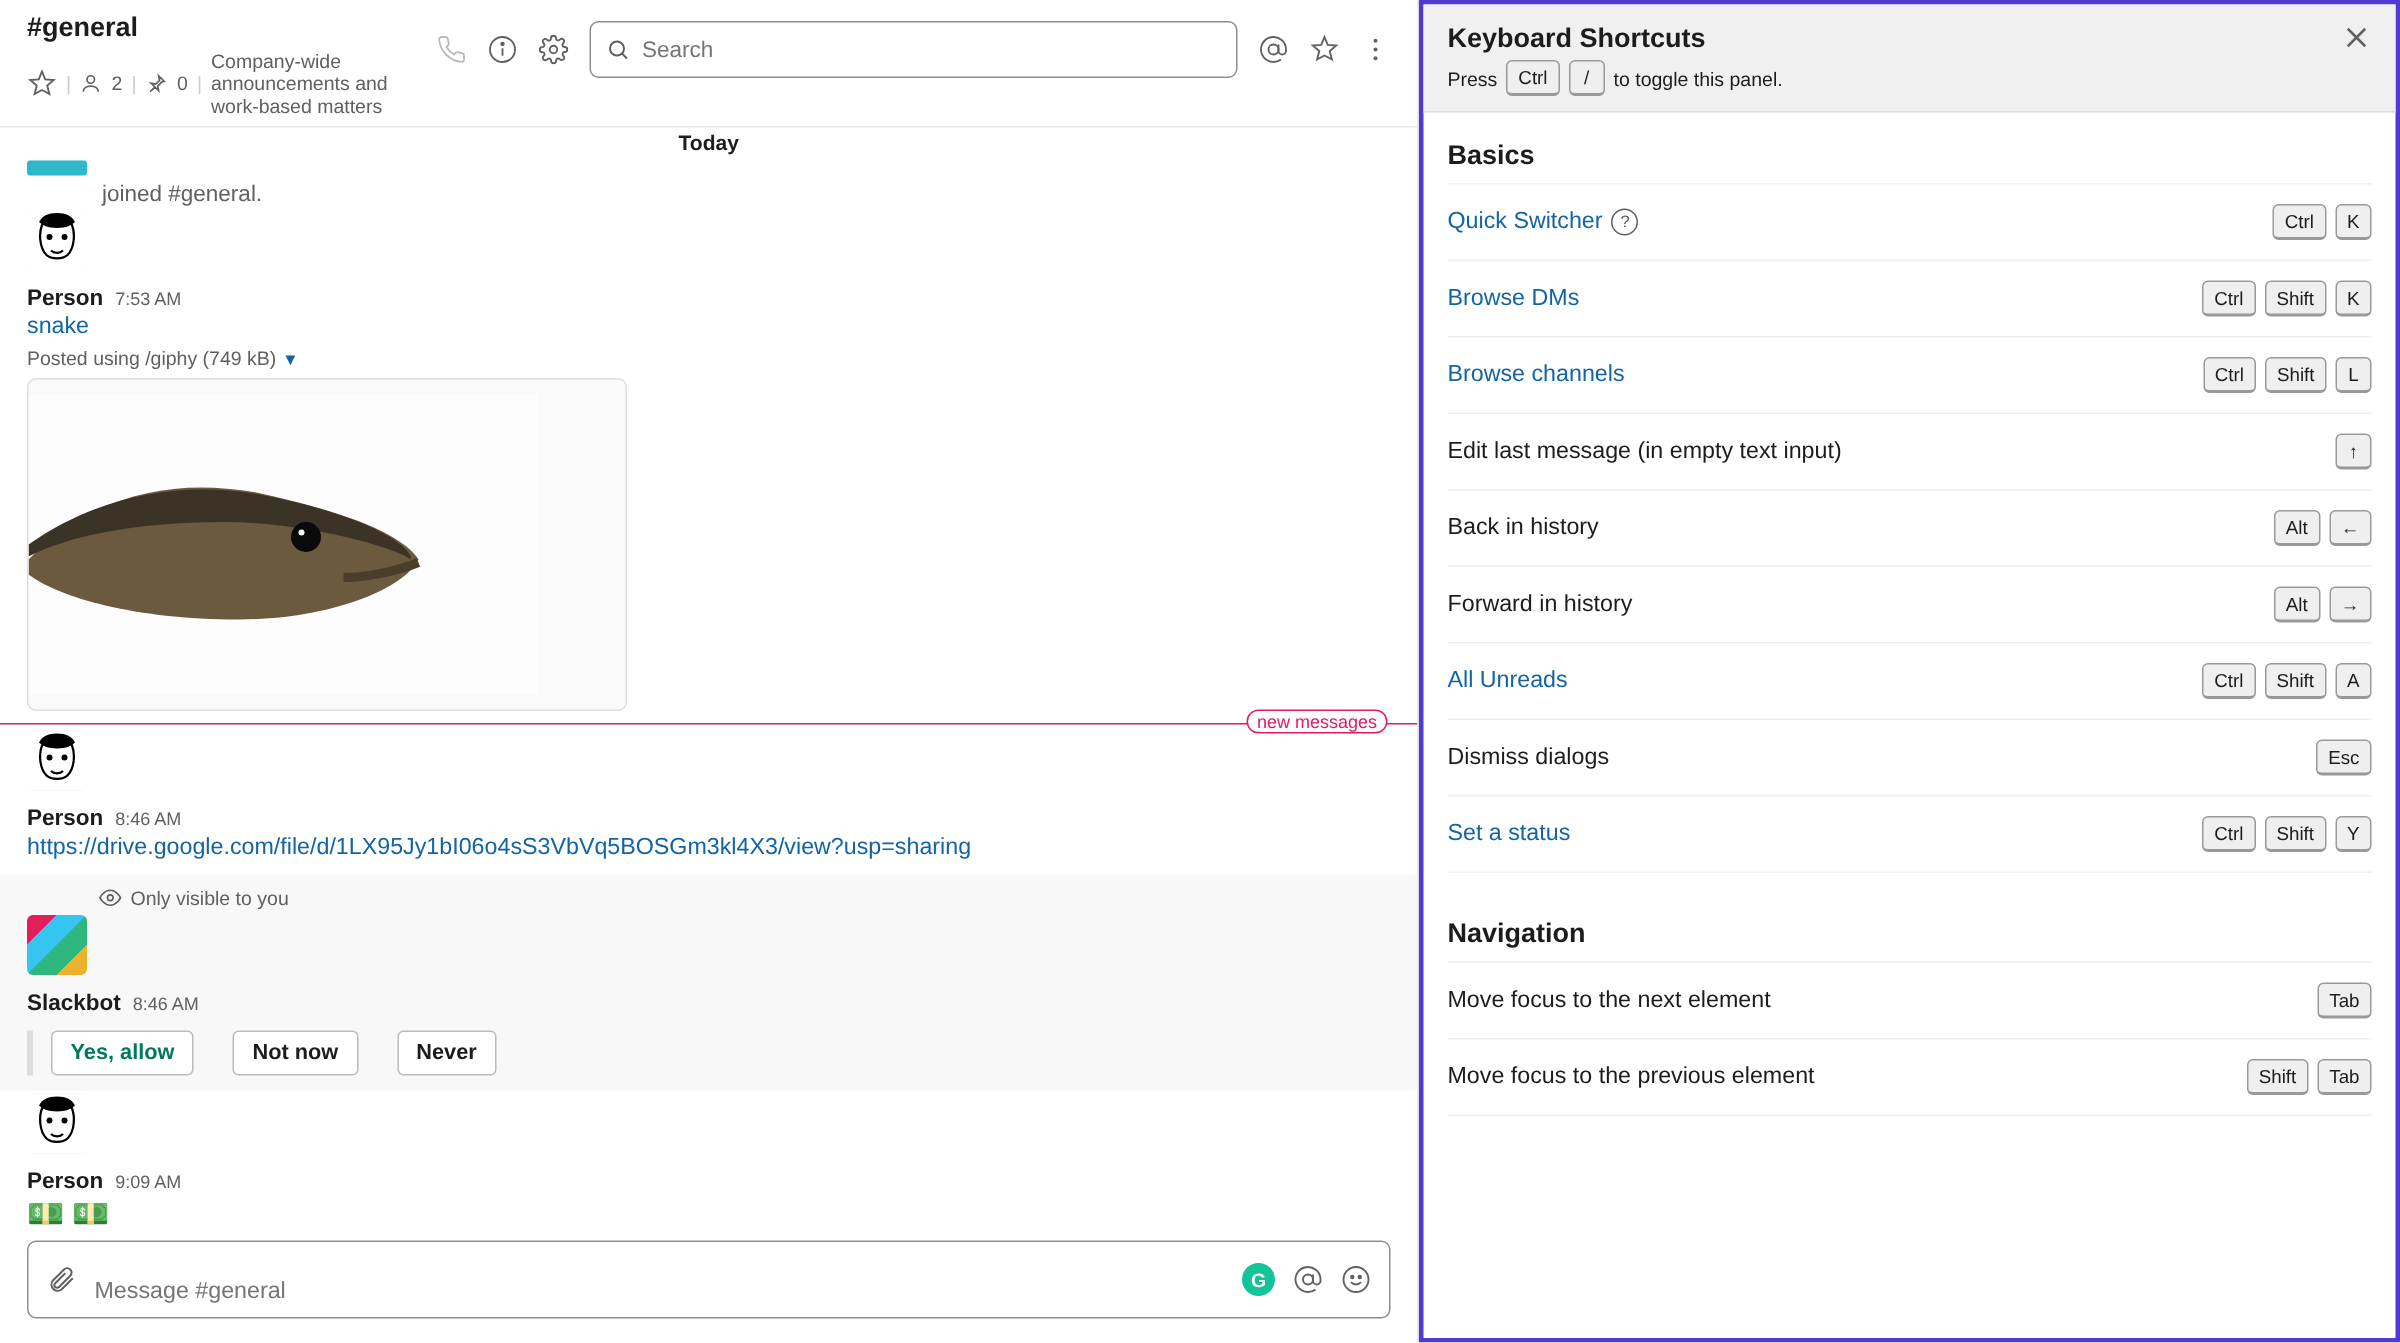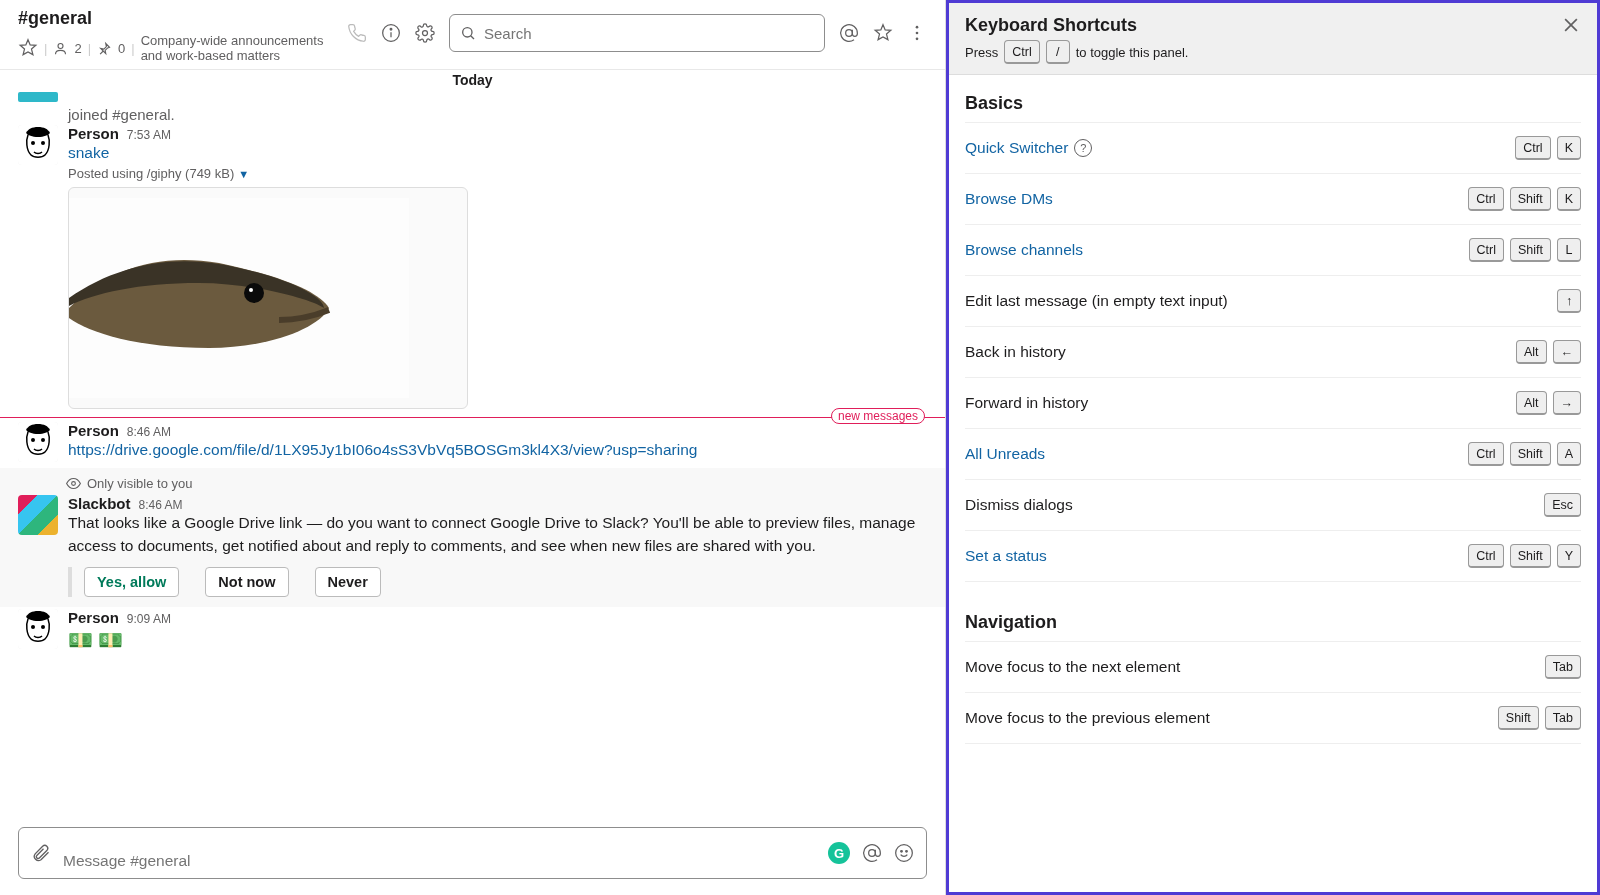--- a/index.html
+++ b/index.html
@@ -10,27 +10,27 @@
 .right { width: 654px; border: 3px solid #4f3bd4; display: flex; flex-direction: column; }
 
 
 .ch-header { padding: 8px 18px 6px; border-bottom: 1px solid #e8e8e8; display: flex; align-items: flex-start; }
 .ch-title { font-size: 18px; font-weight: 900; color: #1d1c1d; }
 .ch-meta { display: flex; align-items: center; gap: 6px; font-size: 13px; color: #616061; margin-top: 4px; }
 .ch-meta .sep { color: #ccc; }
 .hdr-right { margin-left: auto; display: flex; align-items: center; gap: 14px; color: #616061; padding-top: 6px; }
 .icon { width: 20px; height: 20px; display: inline-flex; align-items: center; justify-content: center; flex-shrink: 0; }
 .icon svg { width: 100%; height: 100%; }
-.search-wrap { display: flex; align-items: center; border: 1px solid #8d8d8d; border-radius: 6px; padding: 4px 10px; width: 376px; height: 38px; color: #616061; gap: 8px; }
+.search-wrap { display: flex; align-items: center; border: 1px solid #8d8d8d; border-radius: 6px; padding: 4px 10px; width: 432px; height: 38px; color: #616061; gap: 8px; }
 .search-wrap input { border: none; outline: none; flex: 1; font-size: 15px; background: transparent; }
 
 
 .msgarea { flex: 1; overflow: hidden; position: relative; }
 .day-div { text-align: center; font-size: 14px; font-weight: 700; color: #1d1c1d; padding: 2px 0 4px; }
-.msg { display: flex; padding: 2px 18px 6px; gap: 10px; }
+.msg { display: flex; padding: 2px 18px 6px; gap: 10px; flex-direction: column; }
 .avatar { width: 40px; height: 40px; border-radius: 4px; flex-shrink: 0; background: #eee; display: flex; align-items: center; justify-content: center; overflow: hidden; }
 .avatar.face svg { width: 40px; height: 40px; }
 .avatar.bot { background: linear-gradient(135deg,#e01e5a 0 25%,#36c5f0 25% 50%,#2eb67d 50% 75%,#ecb22e 75%); }
 .msg-body { flex: 1; min-width: 0; }
 .msg-head { display: flex; align-items: baseline; gap: 8px; }
 .msg-name { font-weight: 900; font-size: 15px; }
 .msg-time { font-size: 12px; color: #616061; }
 .msg-text { font-size: 15.5px; line-height: 1.45; color: #1d1c1d; }
 .link { color: #1264a3; }
 .attlabel { font-size: 13px; color: #616061; margin-top: 2px; }
@@ -222,21 +222,20 @@
             </span>
             <span>Only visible to you</span>
           </div>
         <div class="msg" style="padding:0">
           <div class="avatar bot"></div>
           <div class="msg-body">
             <div class="msg-head">
                 <span class="msg-name">Slackbot</span>
                 <span class="msg-time">8:46 AM</span>
               </div>
-            <div class="msg-text">That looks like a Google Drive link — do you want to connect Google Drive to Slack? You'll be able to preview files, manage access to documents, get notified about and reply to comments, and see when new files are shared with you.</div>
             <div class="btnrow">
               <button class="sbtn green">Yes, allow</button>
               <button class="sbtn">Not now</button>
               <button class="sbtn">Never</button>
             </div>
           </div>
         </div>
       </div>
 
       <div class="msg">

